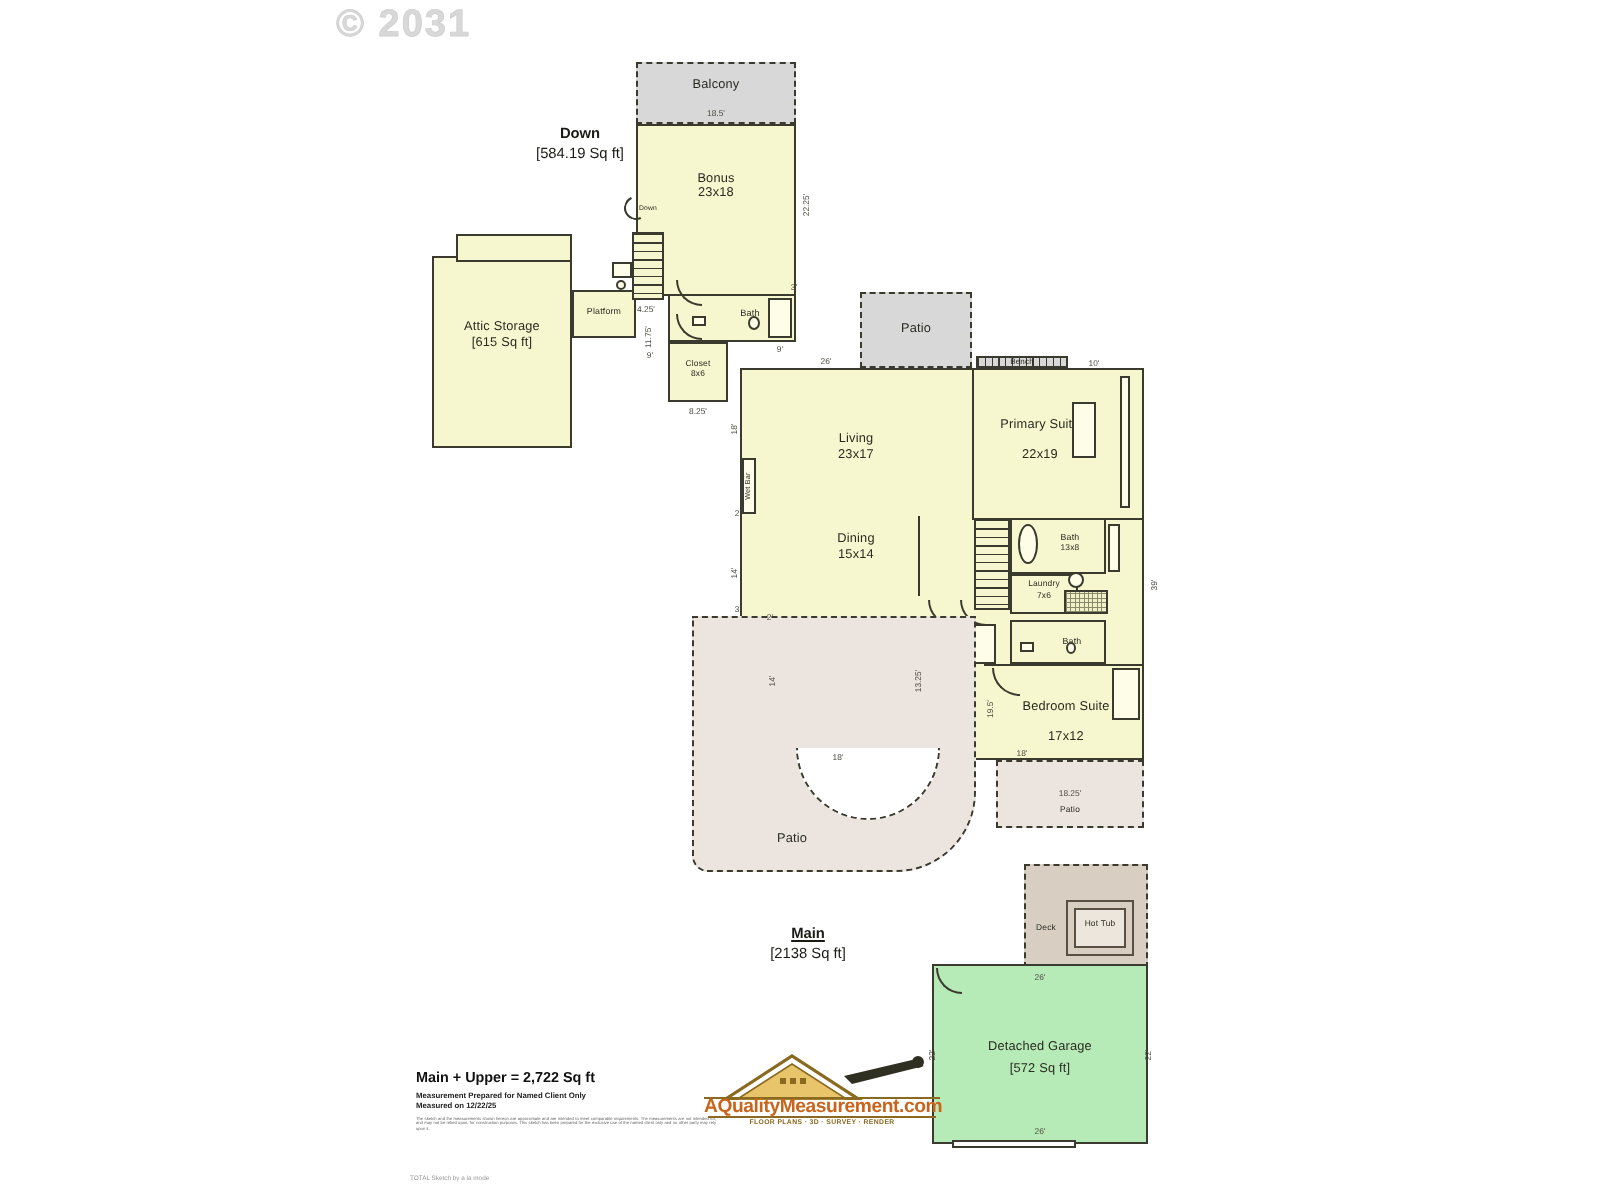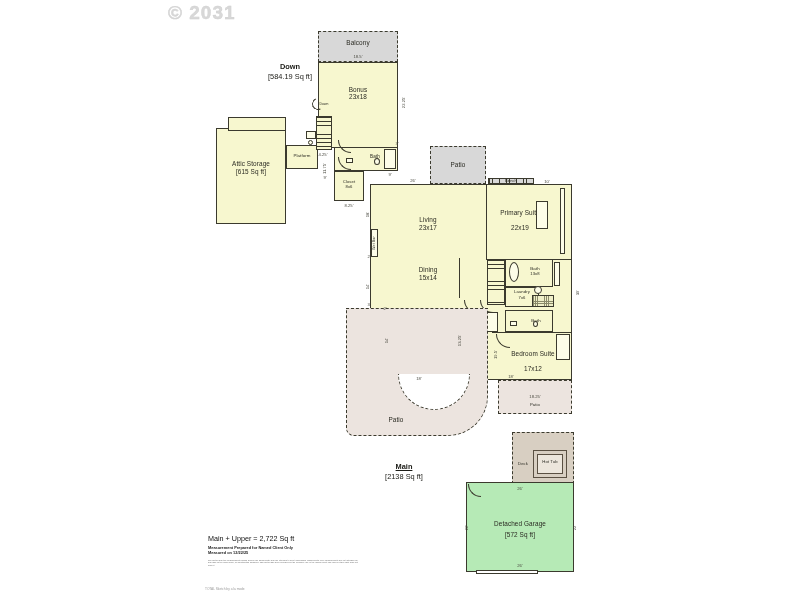--- a/index.html
+++ b/index.html
@@ -117,21 +117,21 @@
   .counter { position: absolute; border: 1px solid #3b3a2e; background: #f2f2d8; }
   .hatch-bench {
     position: absolute;
     border: 1px solid #3b3a2e;
     background: repeating-linear-gradient(to right,
       #3b3a2e 0 .6px, #d8d8d8 .6px 3.4px);
   }
 
   
   #footer-text { left: 208px; top: 534px; width: 150px; }
-  #footer-text .f-title { font-size: 7.2px; font-weight: normal; color: #111; }
+  #footer-text .f-title { font-size: 7.2px; font-weight: bold; color: #111; }
   #footer-text .f-sub { font-size: 3.9px; font-weight: bold; color: #222; margin-top: 2px; line-height: 1.35; }
   #footer-text .f-legal {
     font-size: 2.1px; color: #666; margin-top: 3px; line-height: 1.25;
     text-align: justify;
   }
   #bottom-note {
     left: 205px; top: 587px;
     font-size: 3.2px; color: #999;
   }
 
@@ -319,14 +319,29 @@
     <div class="f-title">Main + Upper = 2,722 Sq ft</div>
     <div class="f-sub">
       <div>Measurement Prepared for Named Client Only</div>
       <div>Measured on 12/22/25</div>
     </div>
     <div class="f-legal">The sketch and the measurements shown hereon are approximate and are intended to meet comparable requirements. The measurements are not intended for, and may not be relied upon, for construction purposes. This sketch has been prepared for the exclusive use of the named client only and no other party may rely upon it.</div>
   </div>
 
   <div id="bottom-note" class="abs">TOTAL Sketch by a la mode</div>
 
+  <div id="logo-box" class="abs">
+    <svg id="logo-roof" viewBox="0 0 118 26">
+      <polygon points="10,26 44,4 78,26" fill="none" stroke="#8a6a20" stroke-width="1.6"></polygon>
+      <polygon points="16,26 44,8 72,26" fill="#e8c56a" stroke="#8a6a20" stroke-width="0.8"></polygon>
+      <rect x="38" y="15" width="3" height="3" fill="#8a6a20"></rect>
+      <rect x="43" y="15" width="3" height="3" fill="#8a6a20"></rect>
+      <rect x="48" y="15" width="3" height="3" fill="#8a6a20"></rect>
+      <path d="M70 14 L104 6 L110 9 L74 18 Z" fill="#2f2f22"></path>
+      <circle cx="107" cy="7" r="3" fill="#2f2f22"></circle>
+      <line x1="0" y1="25" x2="118" y2="25" stroke="#8a6a20" stroke-width="1"></line>
+    </svg>
+    <div id="logo-url">AQualityMeasurement.com</div>
+    <div id="logo-rule"></div>
+    <div id="logo-tag">FLOOR PLANS · 3D · SURVEY · RENDER</div>
+  </div>
 
 </div>
 
 </body></html>

